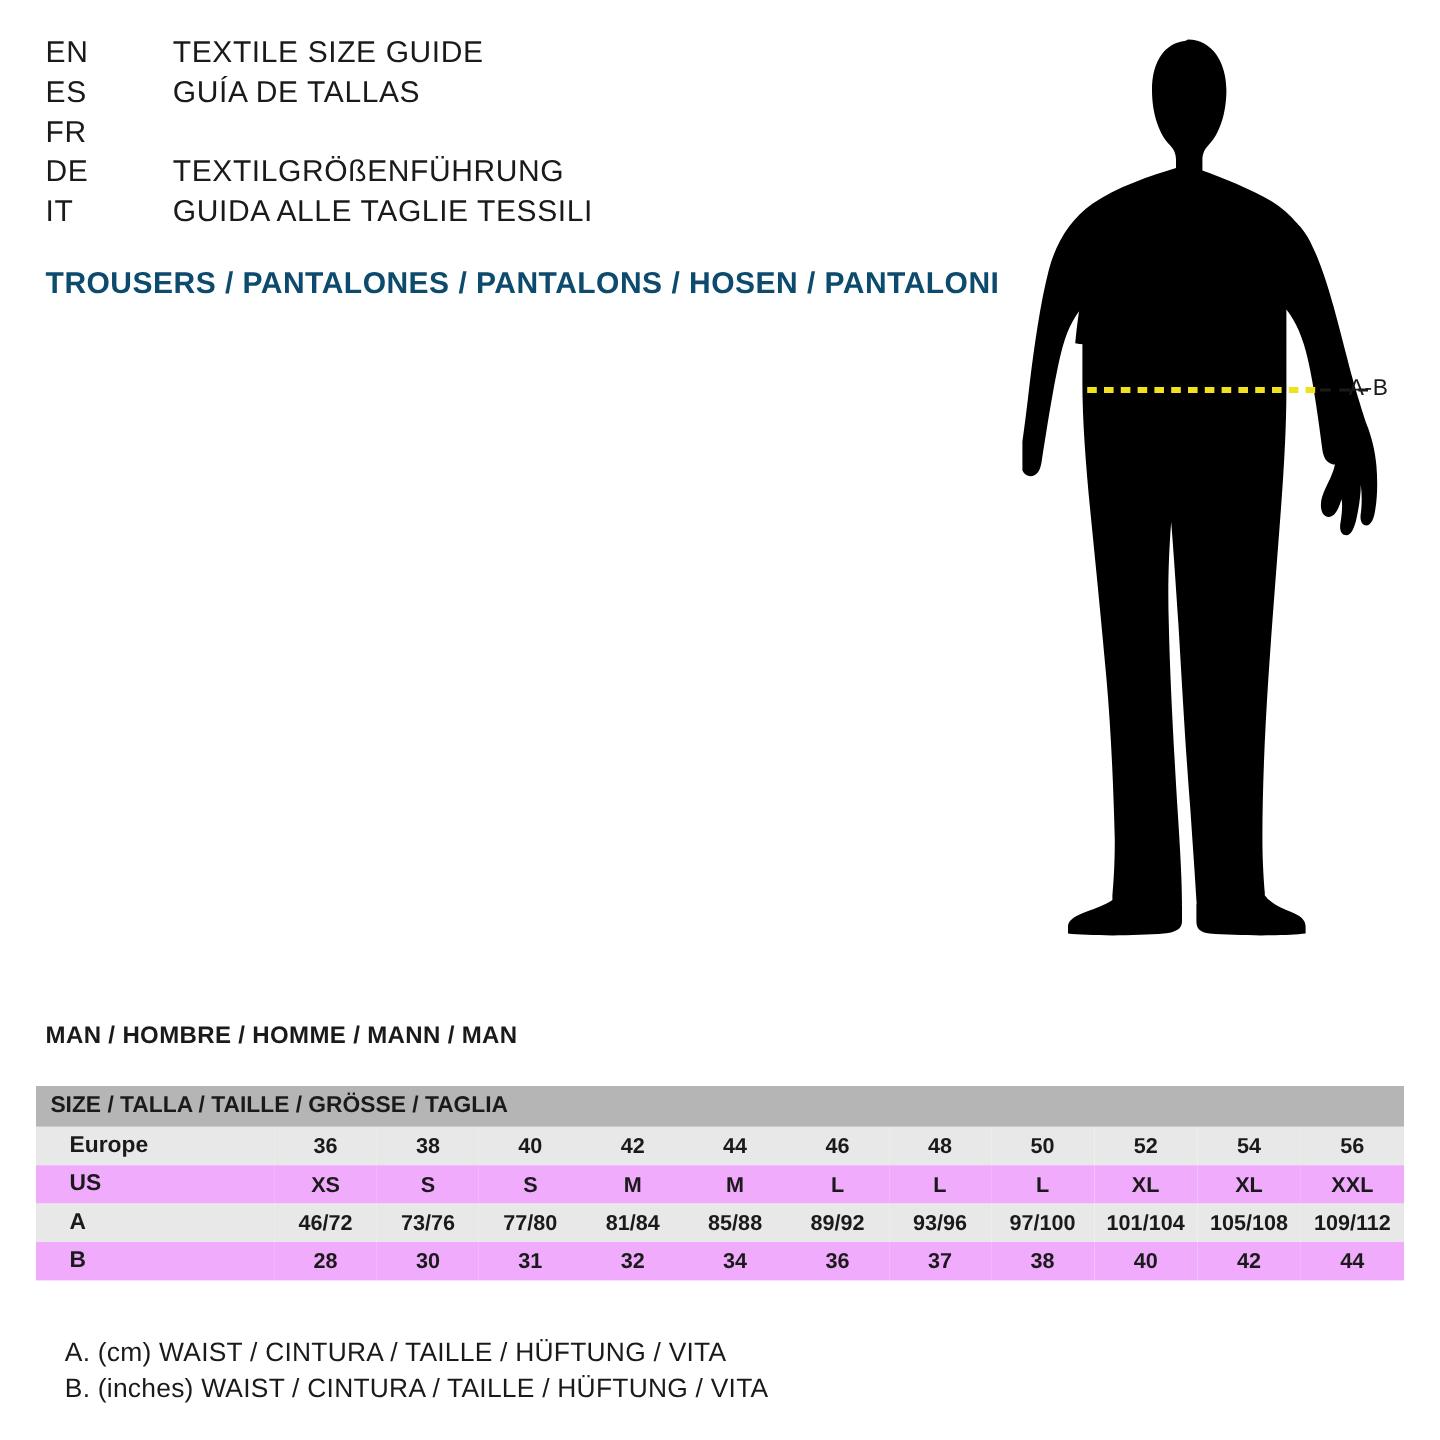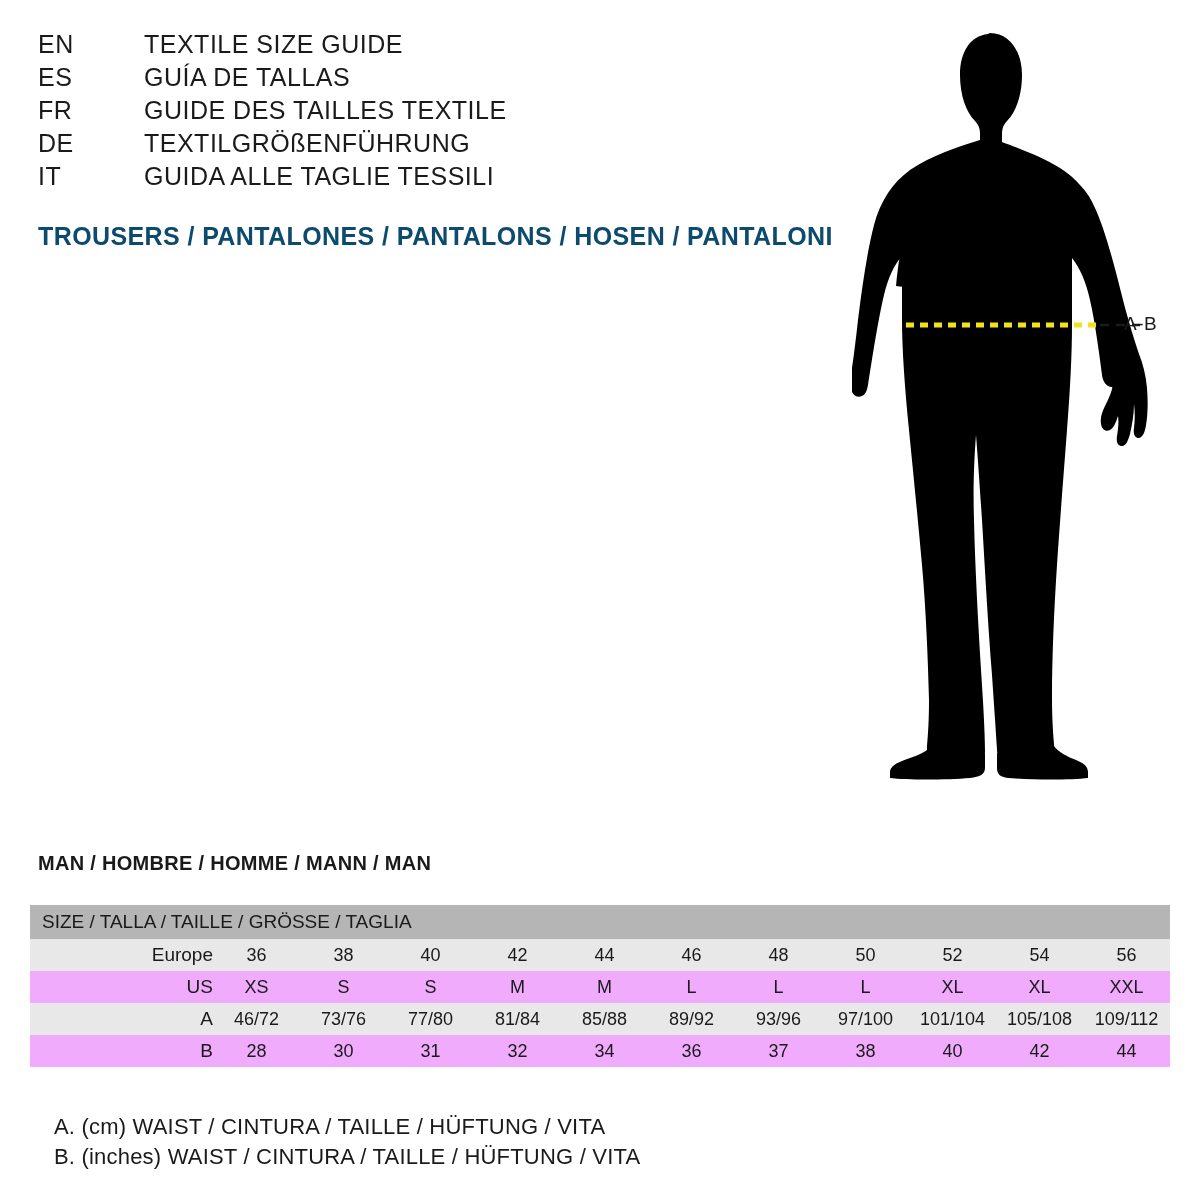--- a/index.html
+++ b/index.html
@@ -88,36 +88,36 @@
     top: 905px;
     width: 1140px;
     border-collapse: collapse;
     font-size: 18px;
   }
   table.size-table th,
   table.size-table td {
     padding: 0;
     height: 32px;
     text-align: center;
-    font-weight: normal;
+    font-weight: bold;
     color: #1a1a1a;
     vertical-align: middle;
   }
   table.size-table tr.header-row th {
     background: #b5b5b5;
     text-align: left;
     padding-left: 12px;
     font-size: 19px;
     height: 34px;
   }
   table.size-table tr.band-light td { background: #e8e8e8; }
   table.size-table tr.band-white td { background: #f0abfc; }
   table.size-table td.label-cell {
-    text-align: right;
-    padding-left: 8px;
+    text-align: left;
+    padding-left: 28px;
     width: 175px;
     font-size: 19px;
   }
   table.size-table td.val-cell {
     width: 87px;
     font-size: 18px;
   }
 
   
   .footnotes {
@@ -141,21 +141,20 @@
   <div class="lang-row">
     <span class="lang-code">EN</span>
     <span class="lang-text">TEXTILE SIZE GUIDE</span>
   </div>
   <div class="lang-row">
     <span class="lang-code">ES</span>
     <span class="lang-text">GUÍA DE TALLAS</span>
   </div>
   <div class="lang-row">
     <span class="lang-code">FR</span>
-    <span class="lang-text">GUIDE DES TAILLES TEXTILE</span>
   </div>
   <div class="lang-row">
     <span class="lang-code">DE</span>
     <span class="lang-text">TEXTILGRÖßENFÜHRUNG</span>
   </div>
   <div class="lang-row">
     <span class="lang-code">IT</span>
     <span class="lang-text">GUIDA ALLE TAGLIE TESSILI</span>
   </div>
 </div>

